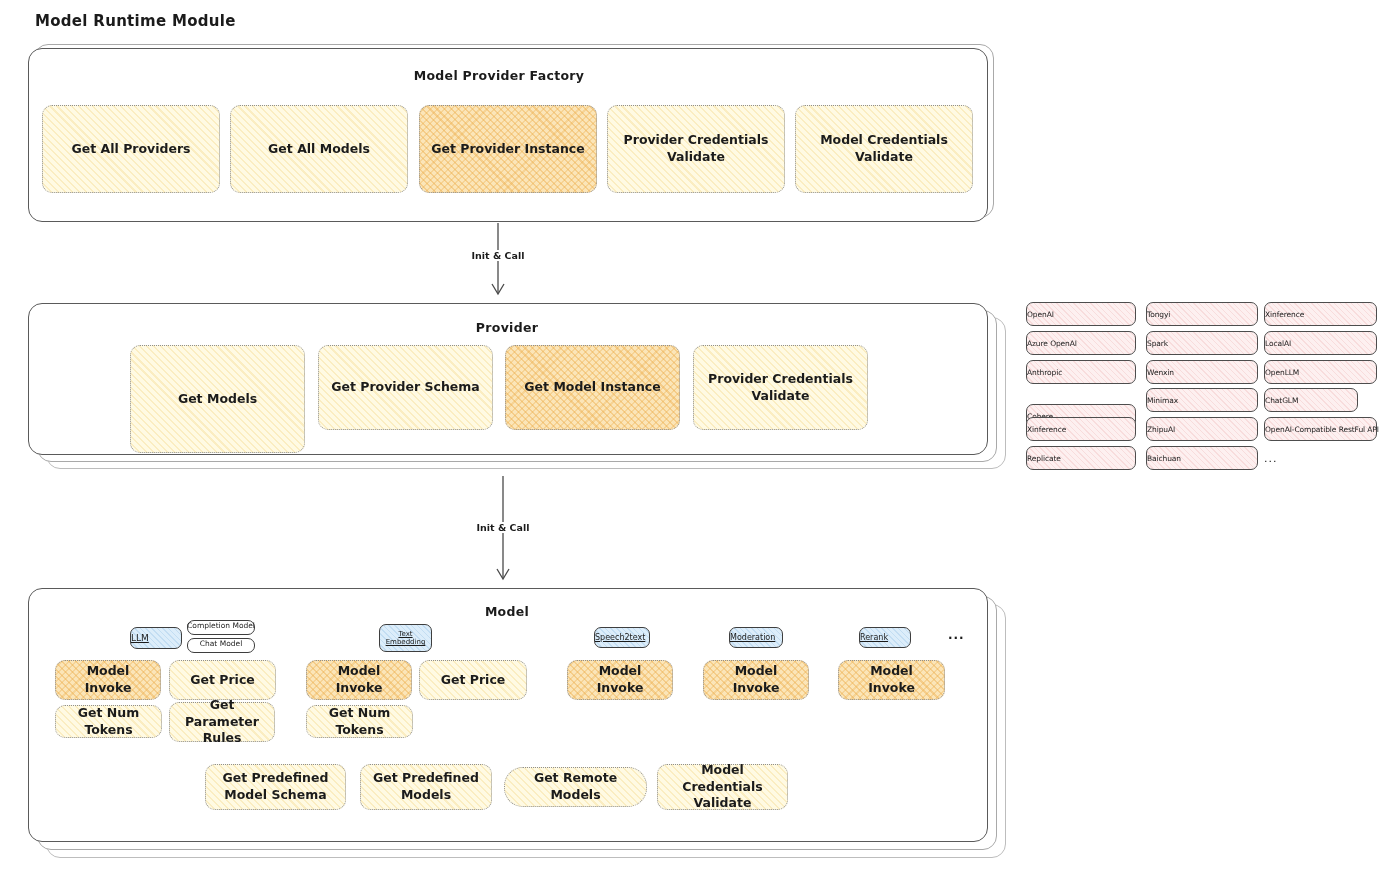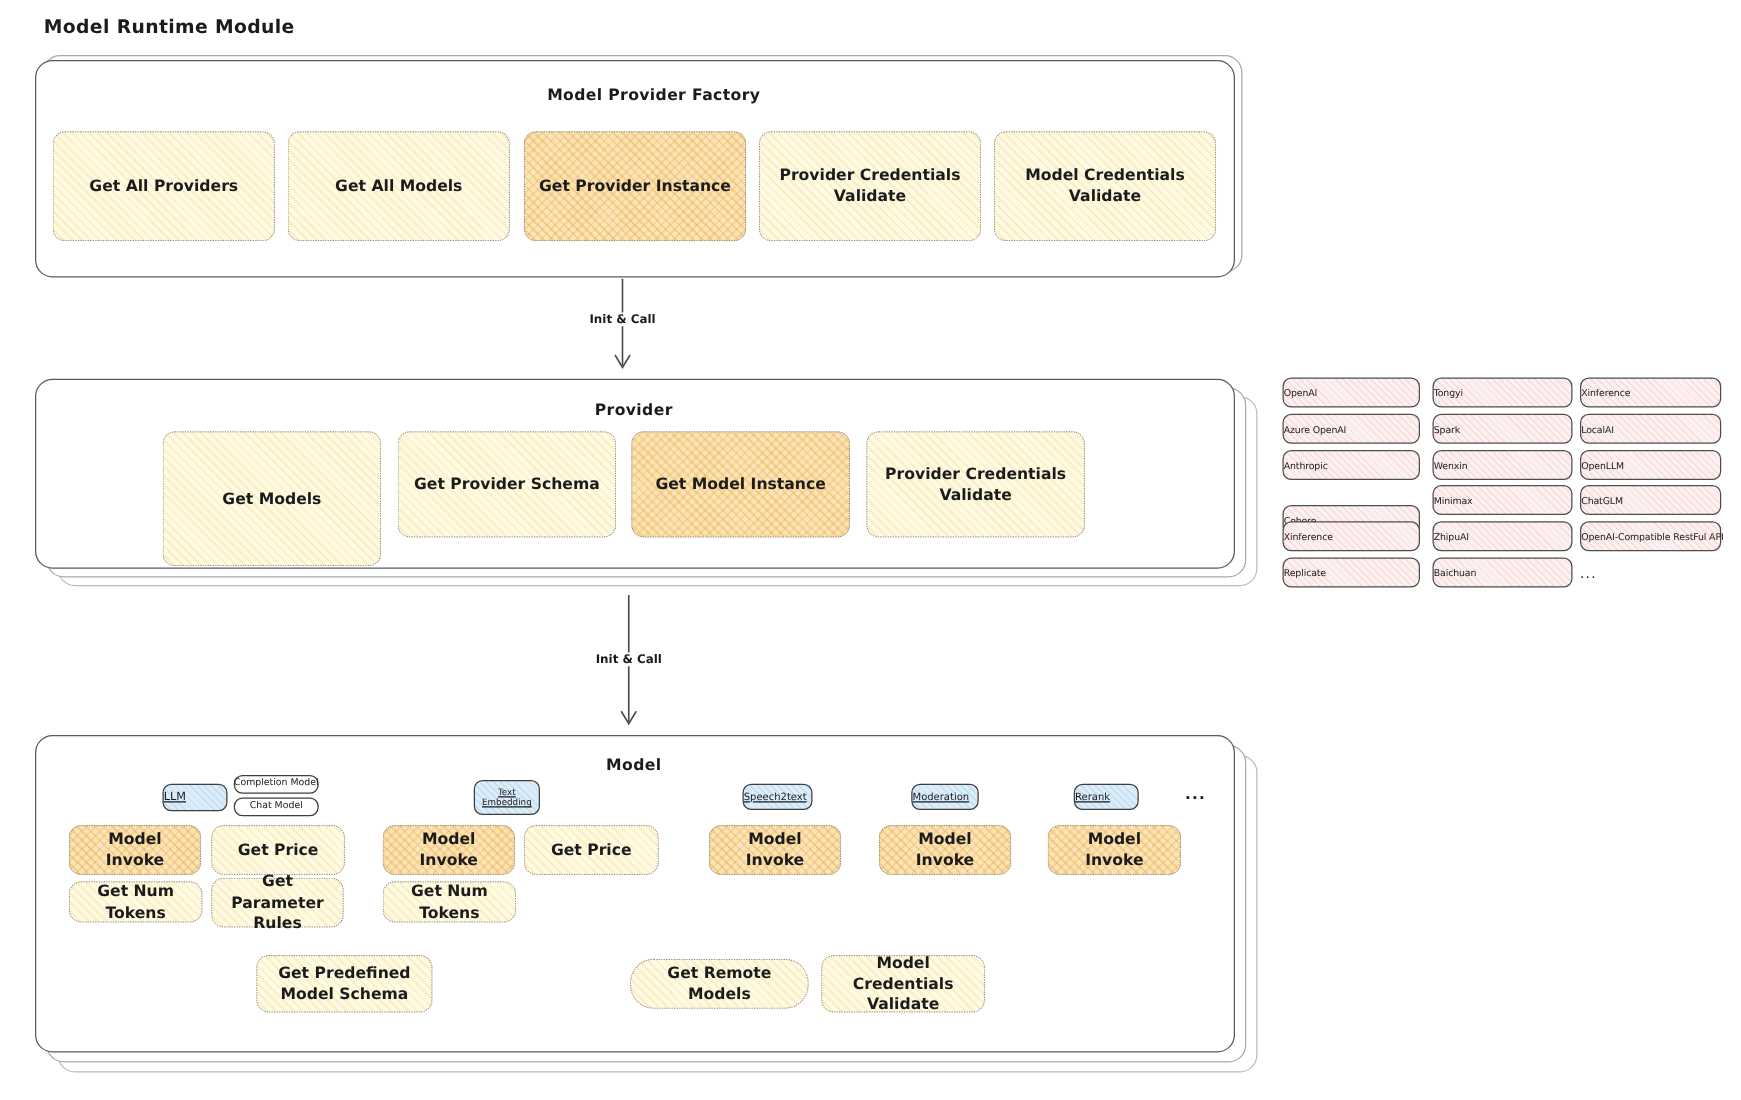--- a/index.html
+++ b/index.html
@@ -61,21 +61,21 @@
 </style>
 </head>
 <body>
 
 <div class="stage">
 
   <div class="abs page-title" style="left:35px;top:12px;">Model Runtime Module</div>
 
   <div class="ghost" style="left:34px;top:44px;width:958px;height:172px;"></div>
   <div class="panel" style="left:28px;top:48px;width:958px;height:172px;"></div>
-  <div class="panel-title" style="left:44px;top:68px;width:958px;">Model Provider Factory</div>
+  <div class="panel-title" style="left:20px;top:68px;width:958px;">Model Provider Factory</div>
 
   <div class="op" style="left:42px;top:105px;width:178px;height:88px;">
     <span>Get All Providers</span>
   </div>
   <div class="op orange" style="left:419px;top:105px;width:178px;height:88px;">
     <span>Get Provider Instance</span>
   </div>
   <div class="op" style="left:230px;top:105px;width:178px;height:88px;">
     <span>Get All Models</span>
   </div>
@@ -139,21 +139,21 @@
   <div class="chip" style="left:1264px;top:360px;width:113px;height:24px;">
       <span>OpenLLM</span>
     </div>
 
   <div class="chip" style="left:1026px;top:388px;width:110px;height:24px;margin-top:16px;">
       <span>Cohere</span>
     </div>
   <div class="chip" style="left:1146px;top:388px;width:112px;height:24px;">
       <span>Minimax</span>
     </div>
-  <div class="chip" style="left:1264px;top:388px;width:113px;height:24px;">
+  <div class="chip" style="left:1264px;top:388px;width:94px;height:24px;">
       <span>ChatGLM</span>
     </div>
 
   <div class="chip" style="left:1026px;top:417px;width:110px;height:24px;">
       <span>Xinference</span>
     </div>
   <div class="chip" style="left:1146px;top:417px;width:112px;height:24px;">
       <span>ZhipuAI</span>
     </div>
   <div class="chip" style="left:1264px;top:417px;width:113px;height:24px;">
@@ -232,20 +232,23 @@
   <div class="op" style="left:169px;top:702px;width:106px;height:40px;">
       <span>Get Parameter Rules</span>
     </div>
   <div class="op" style="left:306px;top:705px;width:107px;height:33px;">
       <span>Get Num Tokens</span>
     </div>
 
   <div class="op" style="left:205px;top:764px;width:141px;height:46px;">
       <span>Get Predefined Model Schema</span>
     </div>
+  <div class="op" style="left:360px;top:764px;width:132px;height:46px;">
+      <span>Get Predefined Models</span>
+    </div>
   <div class="op" style="left:504px;top:767px;width:143px;height:40px;border-radius:19px;">
       <span>Get Remote Models</span>
     </div>
   <div class="op" style="left:657px;top:764px;width:131px;height:46px;">
       <span>Model Credentials Validate</span>
     </div>
 
 </div>
 
 </body></html>

